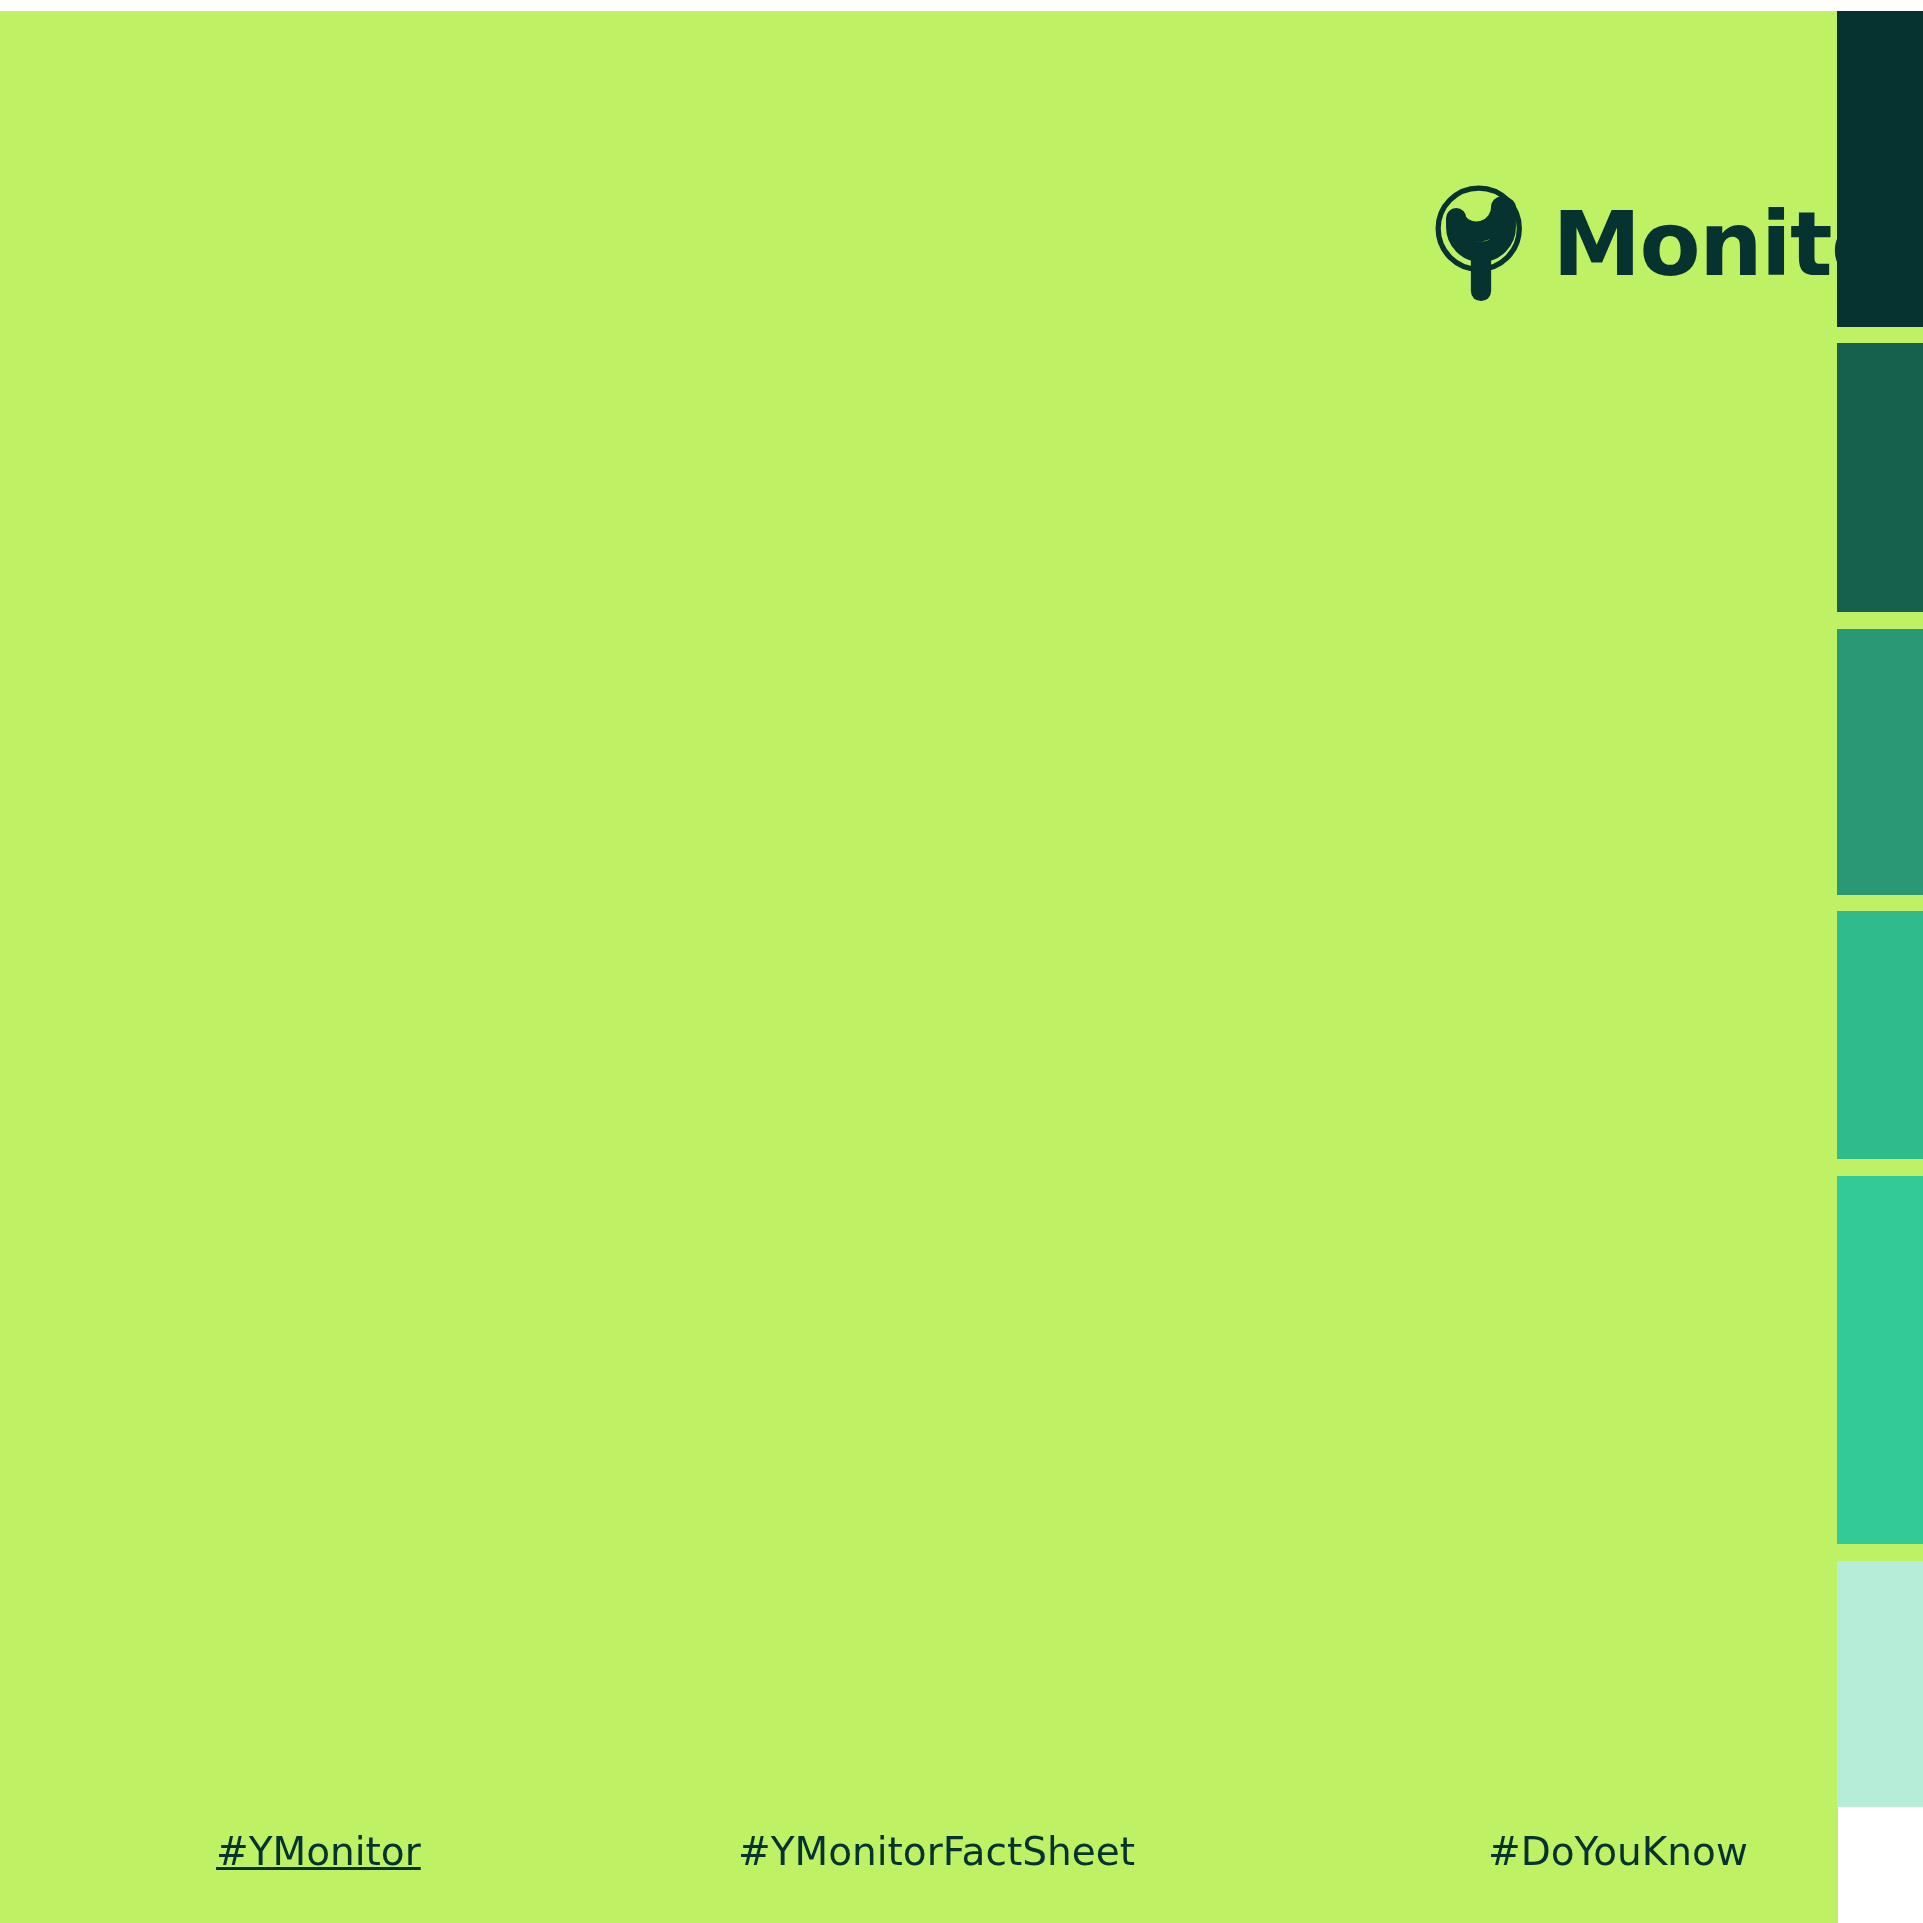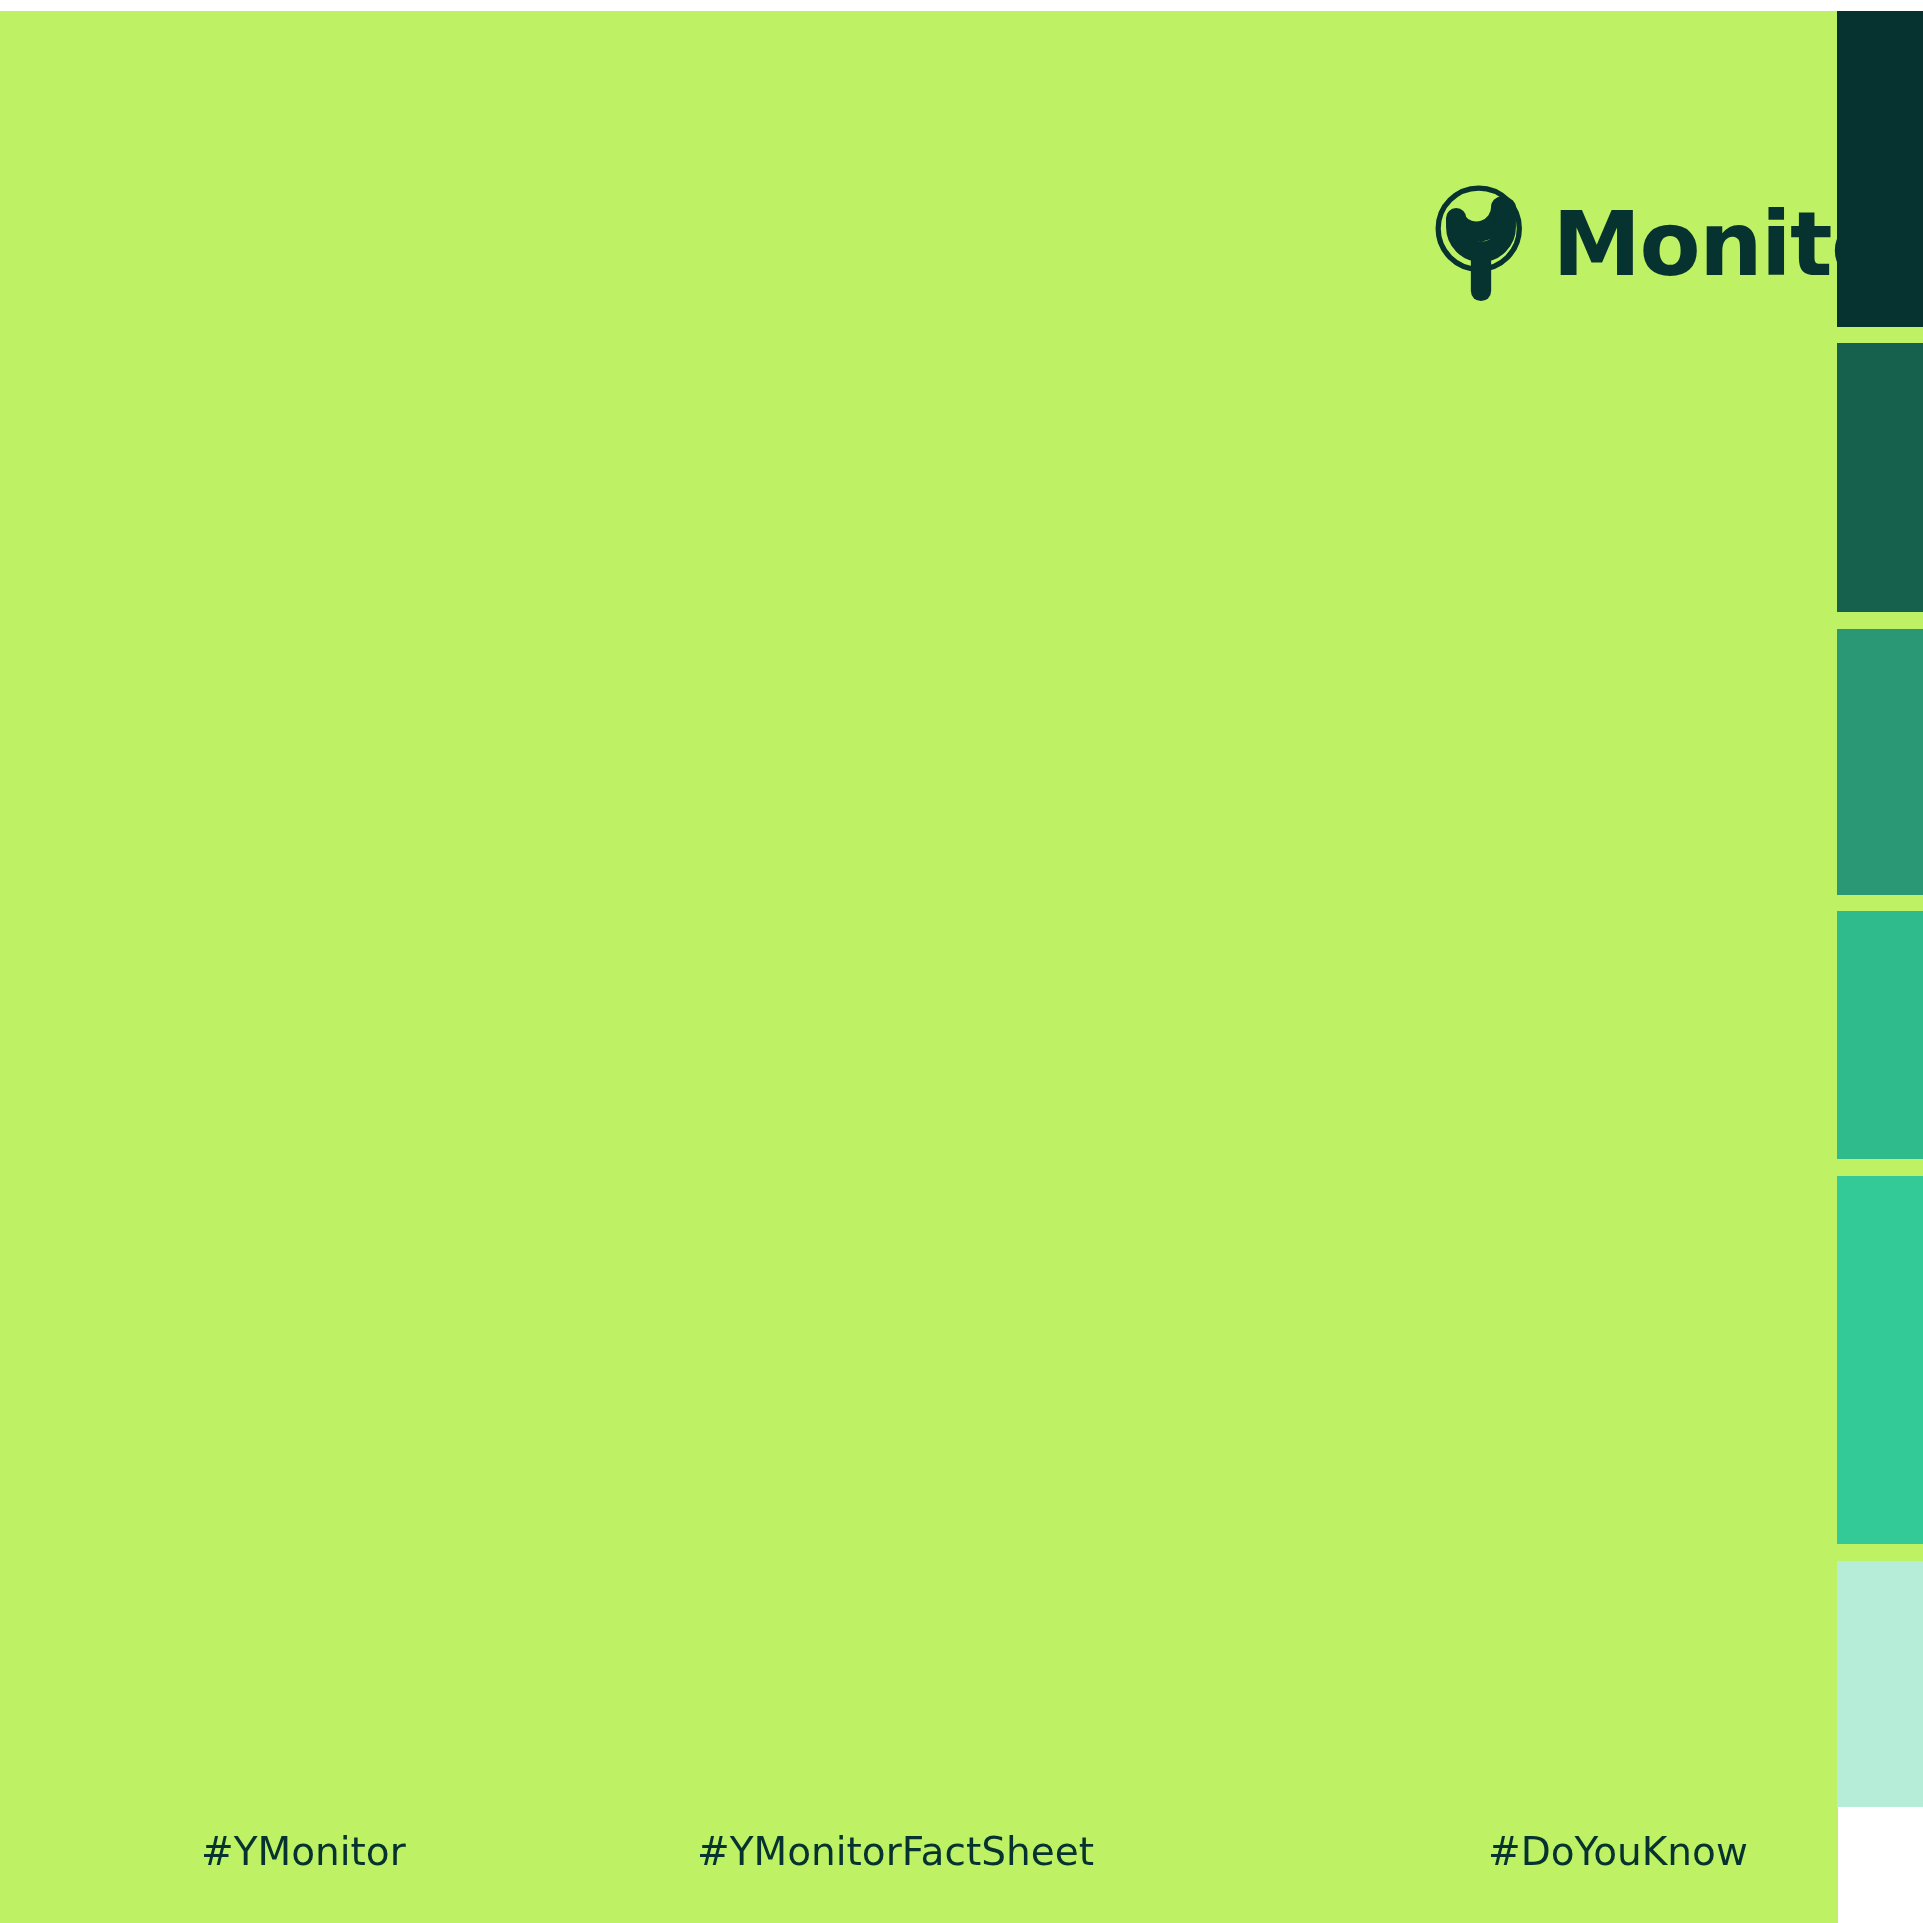--- a/index.html
+++ b/index.html
@@ -83,22 +83,22 @@
     align-items: center;
   }
   .hashtag {
     color: #06332f;
     font-family: "DejaVu Sans", sans-serif;
     font-weight: 400;
     font-size: 39px;
     letter-spacing: 0px;
     white-space: nowrap;
   }
-  .hashtag.left   { position: absolute; left: 201px; }
-  .hashtag.center { position: absolute; left: 697px; text-align: center; }
+  .hashtag.left   { position: absolute; left: 216px; text-decoration: underline; }
+  .hashtag.center { position: absolute; left: 738px; text-align: center; }
   .hashtag.right  { position: absolute; left: 1488px; }
 </style>
 </head>
 <body>
 
 <div class="canvas" style="background: #bef264; margin-top: 11px;">
 
   <div class="stripe-column">
     <div class="stripe" style="top: 0px; height: 316px; background: rgb(6, 51, 47);"></div>
     <div class="stripe" style="top: 332px; height: 269px; background: rgb(22, 97, 78);"></div>

